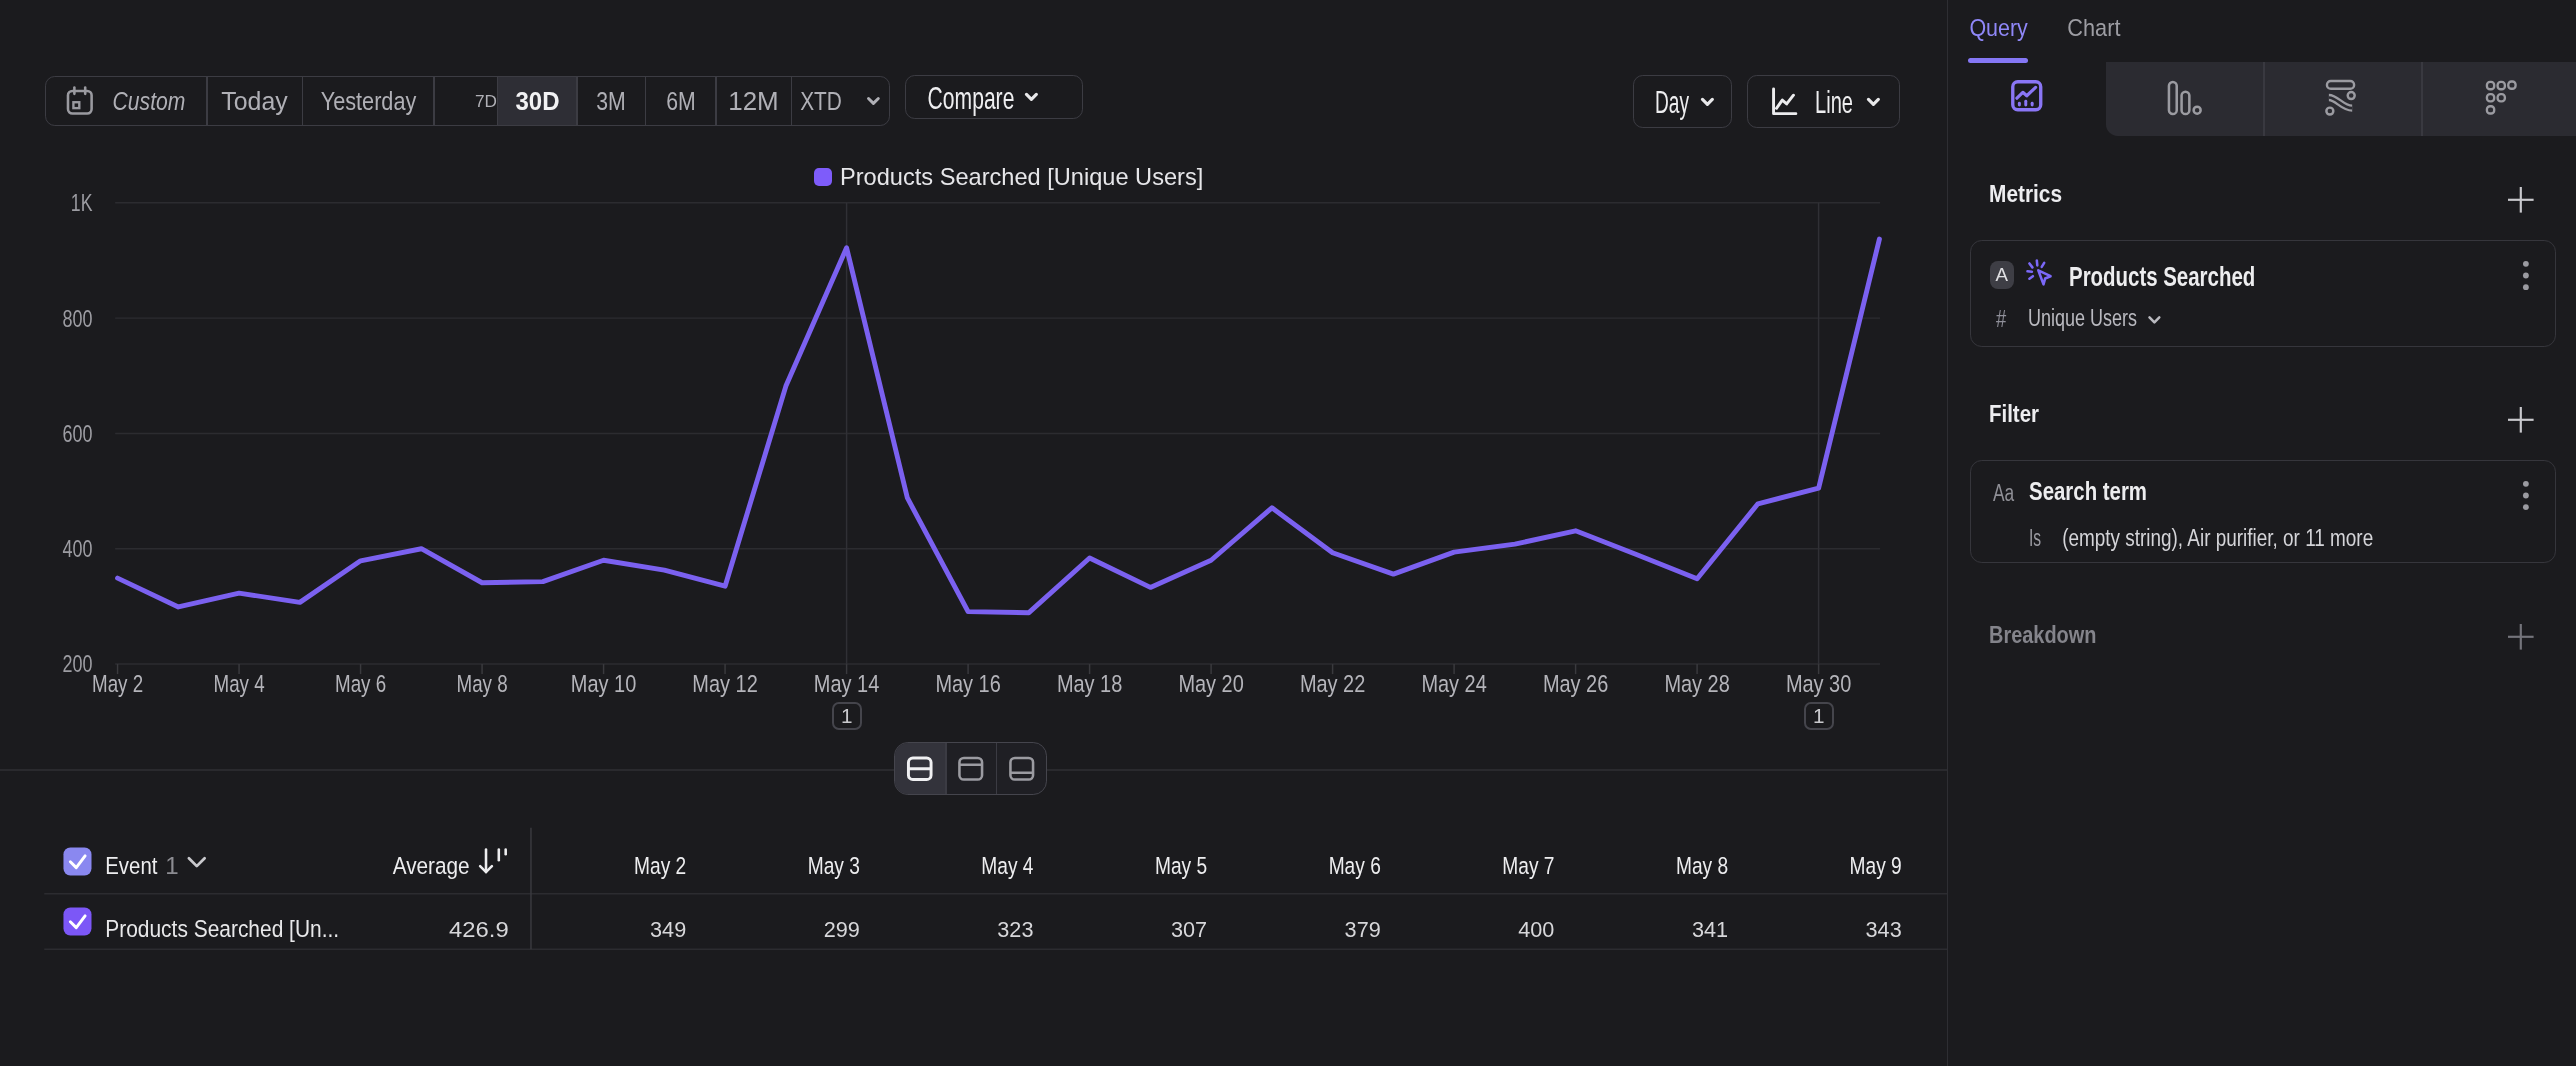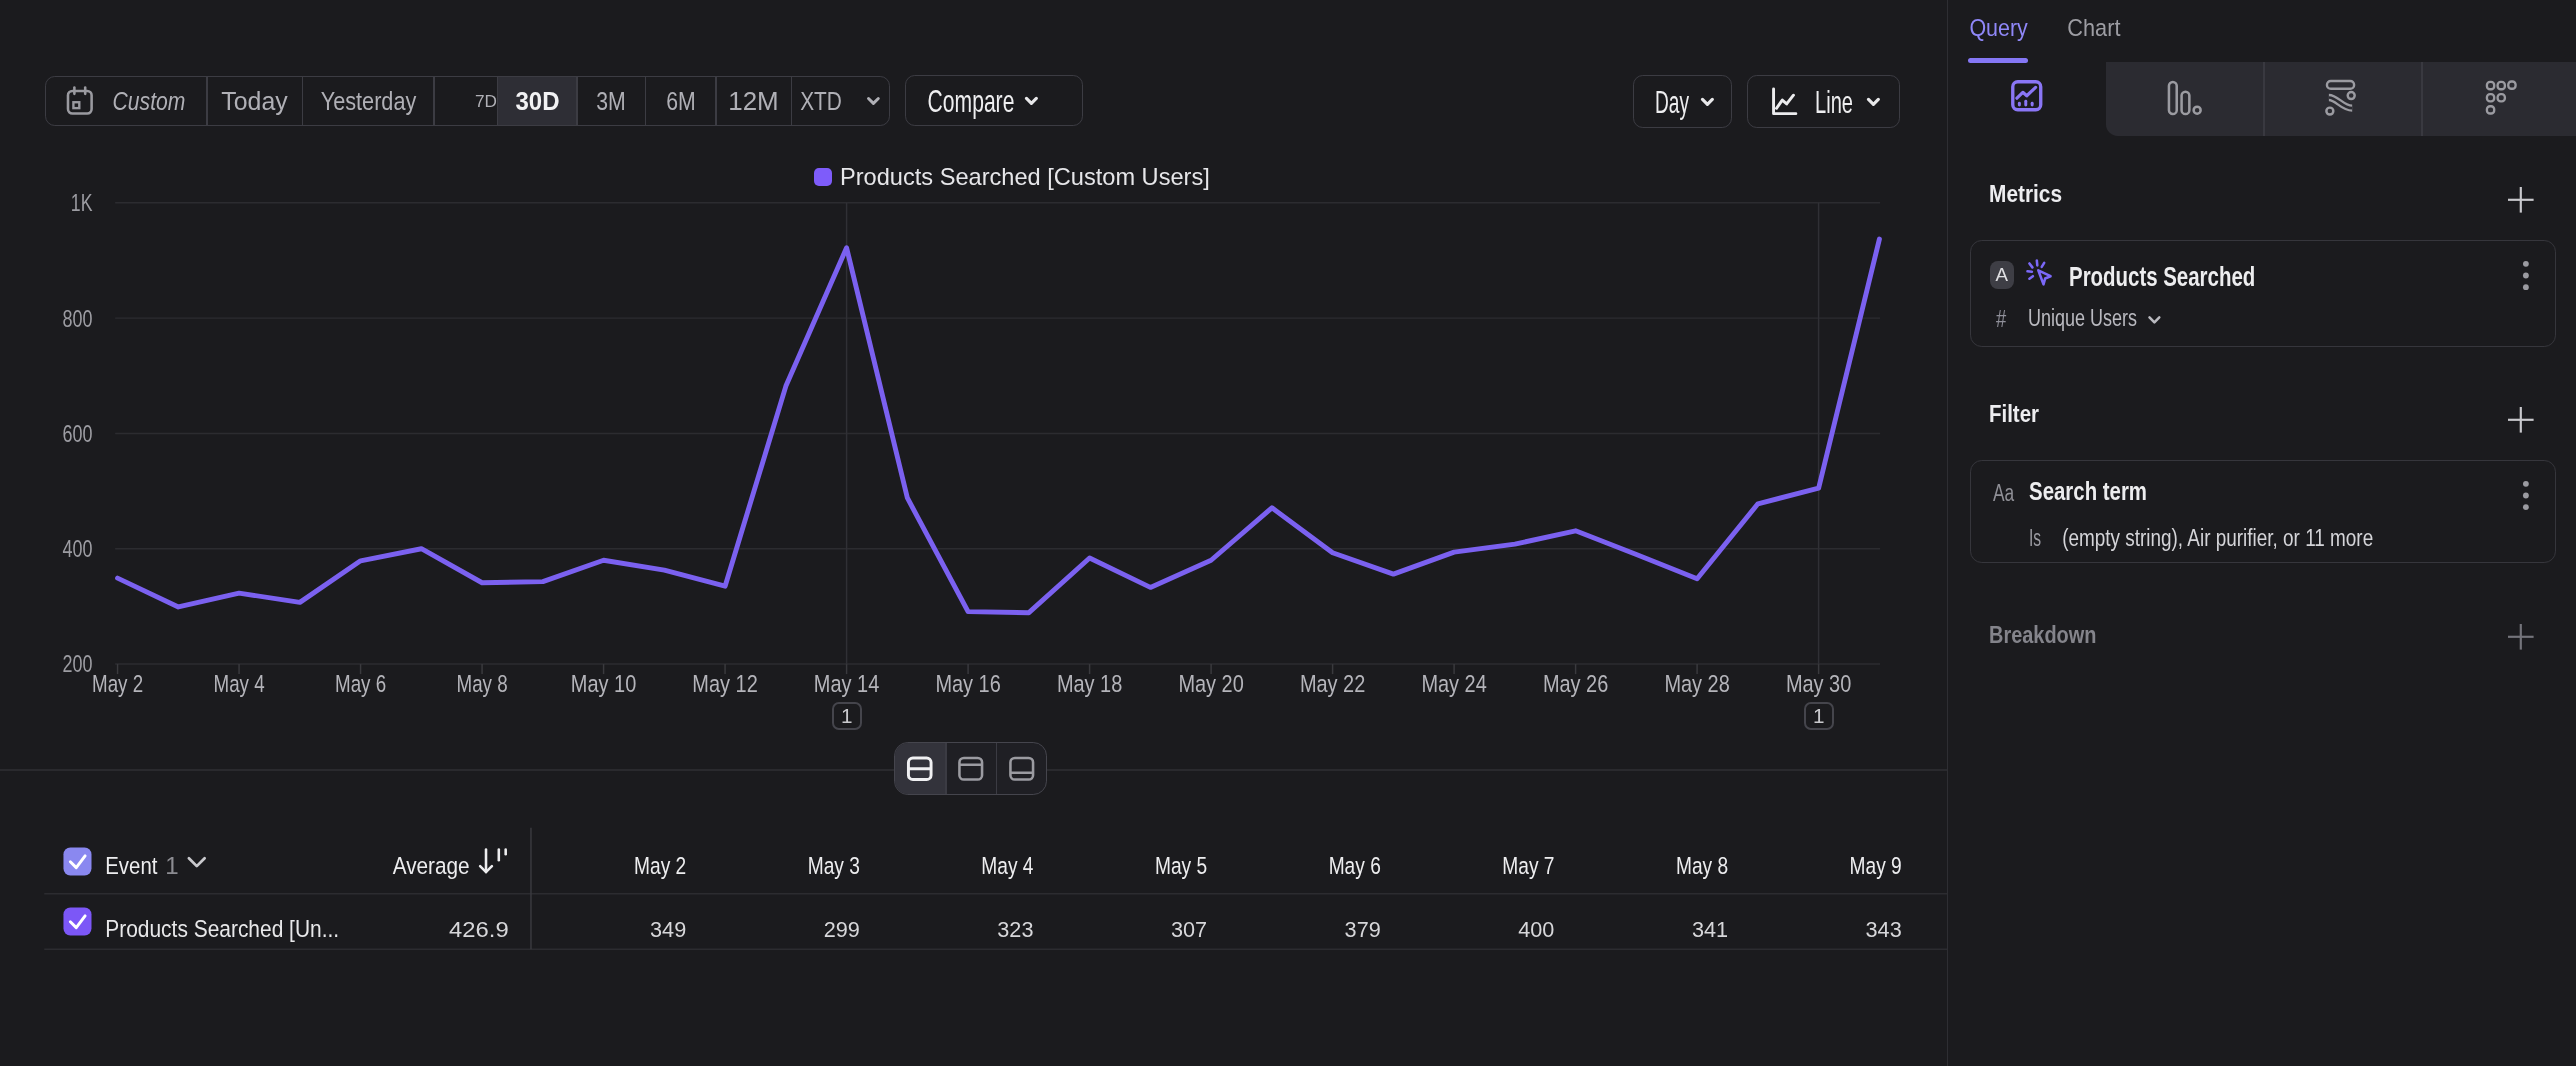--- a/index.html
+++ b/index.html
@@ -77,21 +77,21 @@
     <div class="seg" style="flex:1; gap:24px;">
       <svg width="42" height="33" viewBox="0 0 43 34">
           <text x="0" y="26" font-size="26" fill="#b0b0b6" textLength="43" lengthAdjust="spacingAndGlyphs">XTD</text>
         </svg>
       <svg width="14.8" height="9.8" viewBox="0 0 15 10">
           <path d="M2.5 2.5 L7.5 7.5 L12.5 2.5" fill="none" stroke="#b0b0b6" stroke-width="3" stroke-linecap="round" stroke-linejoin="round"></path>
         </svg>
     </div>
   </div>
 
-  <div class="btn" style="left:905px; top:75px; width:178px; height:51px; padding-left:20.7px; gap:8.9px;">
+  <div class="btn" style="left:905px; top:75px; width:178px; height:44px; padding-left:20.7px; gap:8.9px;">
     <svg width="88" height="39" viewBox="0 0 89 40">
         <text x="0" y="32" font-size="33" fill="#eeeef0" textLength="89" lengthAdjust="spacingAndGlyphs">Compare</text>
       </svg>
     <svg width="14.8" height="9.8" viewBox="0 0 15 10">
         <path d="M2.5 2.5 L7.5 7.5 L12.5 2.5" fill="none" stroke="#e8e8ea" stroke-width="3.2" stroke-linecap="round" stroke-linejoin="round"></path>
       </svg>
   </div>
 
   <div class="btn" style="left:1633px; top:75px; width:99px; height:53px; padding-left:20.7px; gap:11.8px;">
     <svg width="34" height="39" viewBox="0 0 35 40">
@@ -109,21 +109,21 @@
     </svg>
     <svg width="38" height="39" style="margin-left:16.7px;" viewBox="0 0 39 40">
         <text x="0" y="32" font-size="33" fill="#eeeef0" textLength="39" lengthAdjust="spacingAndGlyphs">Line</text>
       </svg>
     <svg width="14.8" height="9.8" viewBox="0 0 15 10" style="margin-left:12.8px;">
         <path d="M2.5 2.5 L7.5 7.5 L12.5 2.5" fill="none" stroke="#e8e8ea" stroke-width="3.2" stroke-linecap="round" stroke-linejoin="round"></path>
       </svg>
   </div>
 
   <div class="abs" style="left:814px; top:168px; width:18px; height:18px; border-radius:4.9px; background:#7e5cfa;"></div>
-  <div class="abs" style="left:840px; top:164px; font-size:23.6px; color:#e6e6e9;">Products Searched [Custom Users]</div>
+  <div class="abs" style="left:840px; top:164px; font-size:23.6px; color:#e6e6e9;">Products Searched [Unique Users]</div>
 
   <svg class="abs" style="left:0; top:0;" width="1947" height="748" viewBox="0 0 1979 760" id="chartsvg">
       <line x1="117" y1="206" x2="1911" y2="206" stroke="#2c2c30" stroke-width="1.5"></line>
       <text x="72" y="214.6" font-size="24" fill="#9c9ca2" textLength="22" lengthAdjust="spacingAndGlyphs">1K</text>
       <line x1="117" y1="323.2" x2="1911" y2="323.2" stroke="#2c2c30" stroke-width="1.5"></line>
       <text x="63.5" y="331.8" font-size="24" fill="#9c9ca2" textLength="30.5" lengthAdjust="spacingAndGlyphs">800</text>
       <line x1="117" y1="440.4" x2="1911" y2="440.4" stroke="#2c2c30" stroke-width="1.5"></line>
       <text x="63.5" y="449" font-size="24" fill="#9c9ca2" textLength="30.5" lengthAdjust="spacingAndGlyphs">600</text>
       <line x1="117" y1="557.5999999999999" x2="1911" y2="557.5999999999999" stroke="#2c2c30" stroke-width="1.5"></line>
       <text x="63.5" y="566.1999999999999" font-size="24" fill="#9c9ca2" textLength="30.5" lengthAdjust="spacingAndGlyphs">400</text>

